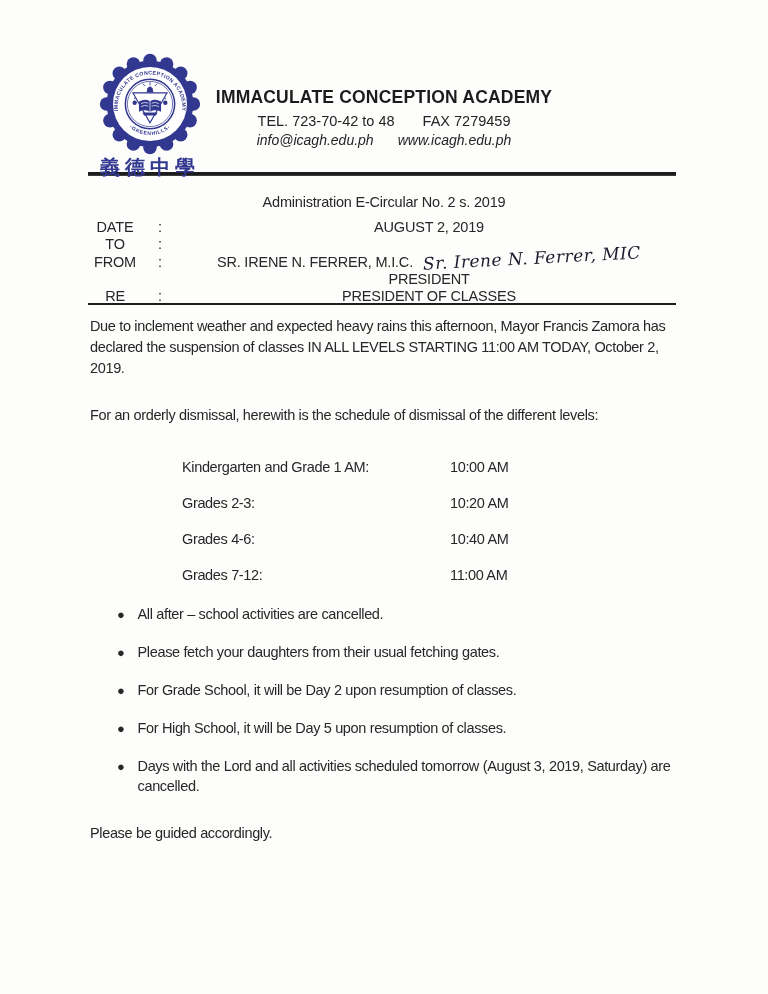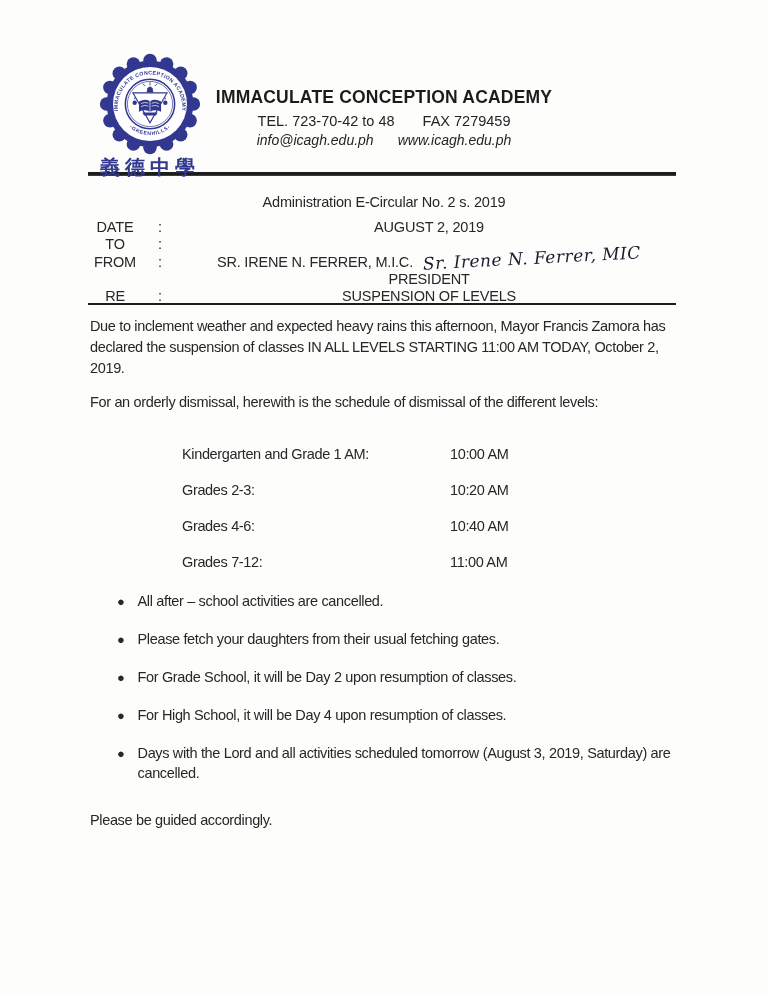--- a/index.html
+++ b/index.html
@@ -119,21 +119,21 @@
   .body-block {
     position: absolute;
     left: 90px;
     top: 316px;
     width: 592px;
     font-size: 14.5px;
     letter-spacing: -0.35px;
     color: #272727;
   }
   .para { line-height: 21px; }
-  .para + .para { margin-top: 13px; }
+  .para + .para { margin-top: 26px; }
 
   .schedule { margin-top: 32px; margin-left: 92px; }
   .sched-row { display: flex; line-height: 18px; margin-bottom: 18px; }
   .sched-level { width: 268px; flex: 0 0 268px; }
   .sched-time { flex: 1; }
 
   .bullets { list-style: none; margin-top: 21px; padding-left: 27px; }
   .bullets li {
     display: flex;
     gap: 13px;
@@ -231,21 +231,21 @@
       <span class="f-colon">:</span>
       <span class="f-value-wrap">
         <span class="from-line"><span>SR. IRENE N. FERRER, M.I.C.</span><span class="signature">Sr. Irene N. Ferrer, MIC</span></span>
         <span class="f-value2">PRESIDENT</span>
       </span>
     </div>
 
     <div class="field-row">
       <span class="f-label">RE</span>
       <span class="f-colon">:</span>
-      <span class="f-value-wrap">SUSPENSION OF LEVELS</span>
+      <span class="f-value-wrap">PRESIDENT OF CLASSES</span>
     </div>
   </section>
 
   <div class="rule-thin"></div>
 
   <section class="body-block">
     <p class="para">Due to inclement weather and expected heavy rains this afternoon, Mayor Francis Zamora has declared the suspension of classes IN ALL LEVELS STARTING 11:00 AM TODAY, October 2, 2019.</p>
     <p class="para">For an orderly dismissal, herewith is the schedule of dismissal of the different levels:</p>
 
     <div class="schedule">
@@ -275,21 +275,21 @@
       <li>
         <span class="bullet-dot">●</span>
         <span class="bullet-text">Please fetch your daughters from their usual fetching gates.</span>
       </li>
       <li>
         <span class="bullet-dot">●</span>
         <span class="bullet-text">For Grade School, it will be Day 2 upon resumption of classes.</span>
       </li>
       <li>
         <span class="bullet-dot">●</span>
-        <span class="bullet-text">For High School, it will be Day 4 upon resumption of classes.</span>
+        <span class="bullet-text">For High School, it will be Day 5 upon resumption of classes.</span>
       </li>
       <li>
         <span class="bullet-dot">●</span>
         <span class="bullet-text">Days with the Lord and all activities scheduled tomorrow (August 3, 2019, Saturday) are cancelled.</span>
       </li>
     </ul>
 
     <p class="closing">Please be guided accordingly.</p>
   </section>
 

